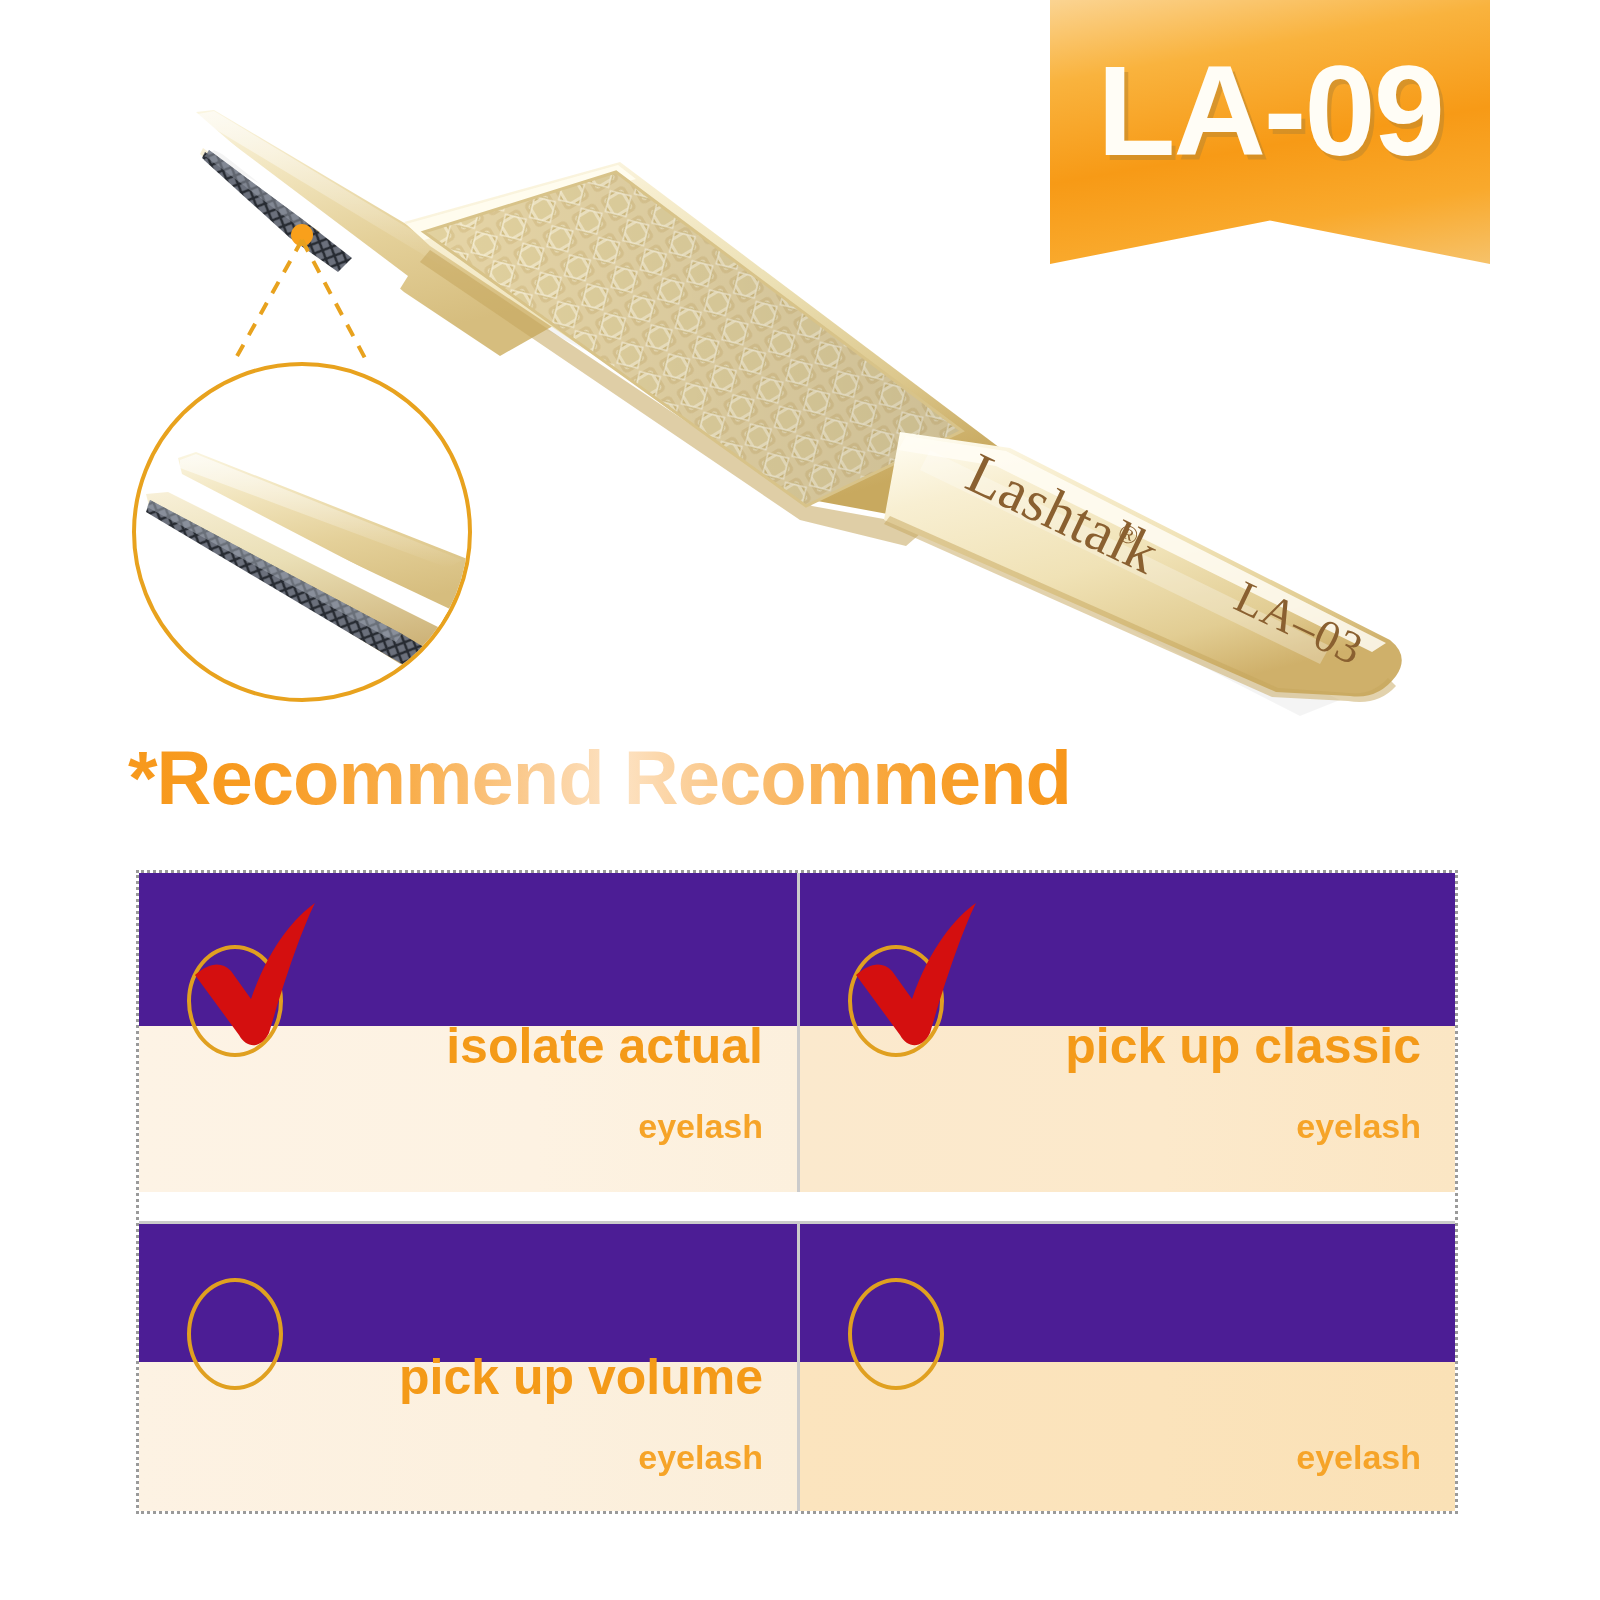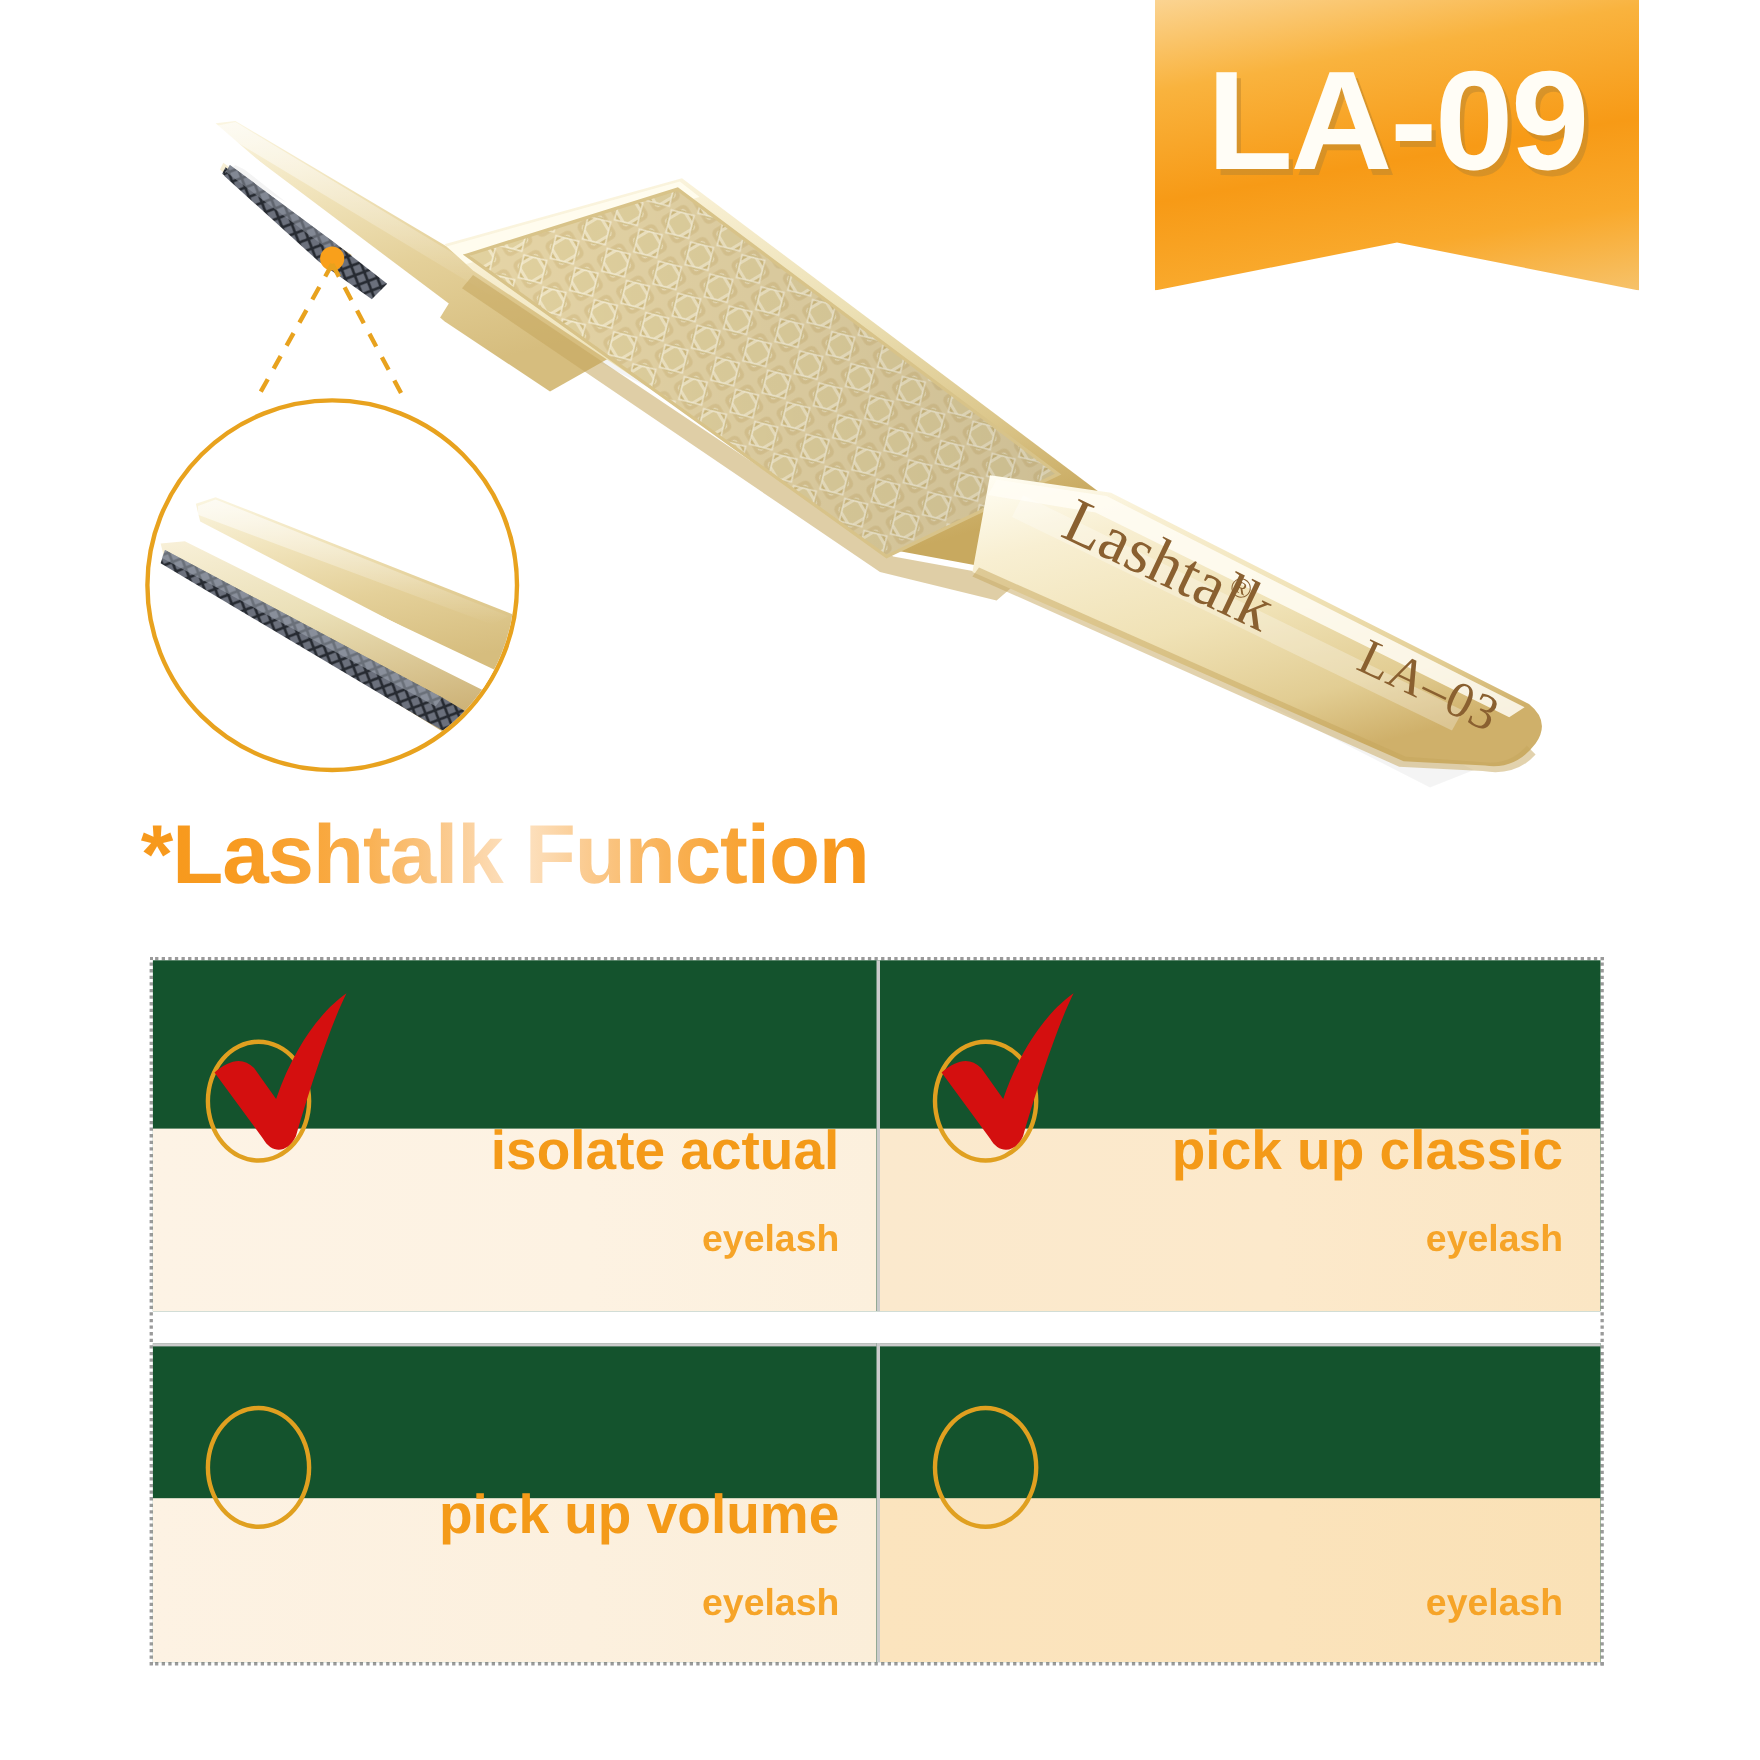--- a/index.html
+++ b/index.html
@@ -73,21 +73,21 @@
     width: 1322px; height: 644px;
     border: 3px dotted #9a9a9a;
     box-sizing: border-box;
     display: grid;
     grid-template-columns: 1fr 1fr;
     grid-template-rows: 1fr 1fr;
   }
   .fn-cell {
     position: relative;
     overflow: hidden;
-    background: #14532d;
+    background: #4c1d95;
     text-decoration: underline;
   }
   .fn-cell.col-right { border-left: 3px solid #cbcbcb; }
   .fn-cell.row-bottom { border-top: 3px solid #cbcbcb; margin-top: 29px; }
 
   
   .fn-band {
     position: absolute;
     left: 0; right: 0; bottom: 0;
     height: 52%;
@@ -298,21 +298,21 @@
         <path d="M150,500 L402,634 L396,642 L147,507 Z" fill="#a3a9b5" opacity="0.55"></path>
       </g>
     </g>
   </svg>
 </div>
 
 <div id="sku-banner">
   <span id="sku-banner-label">LA-09</span>
 </div>
 
-<div id="recommend-heading">*Lashtalk Function</div>
+<div id="recommend-heading">*Recommend Recommend</div>
 
 <div id="function-grid">
 
   <div class="fn-cell r0 c0">
     <div class="fn-band"></div>
     <div class="fn-mark">
       <div class="fn-circle"></div>
       <svg class="fn-check" viewBox="0 0 132 152">
         <path d="M4,76 C18,64 30,62 40,72 L60,100 C78,48 104,18 124,4
                  C110,32 92,86 78,134 C70,150 56,150 48,136 Z" fill="#d40f0f"></path>

